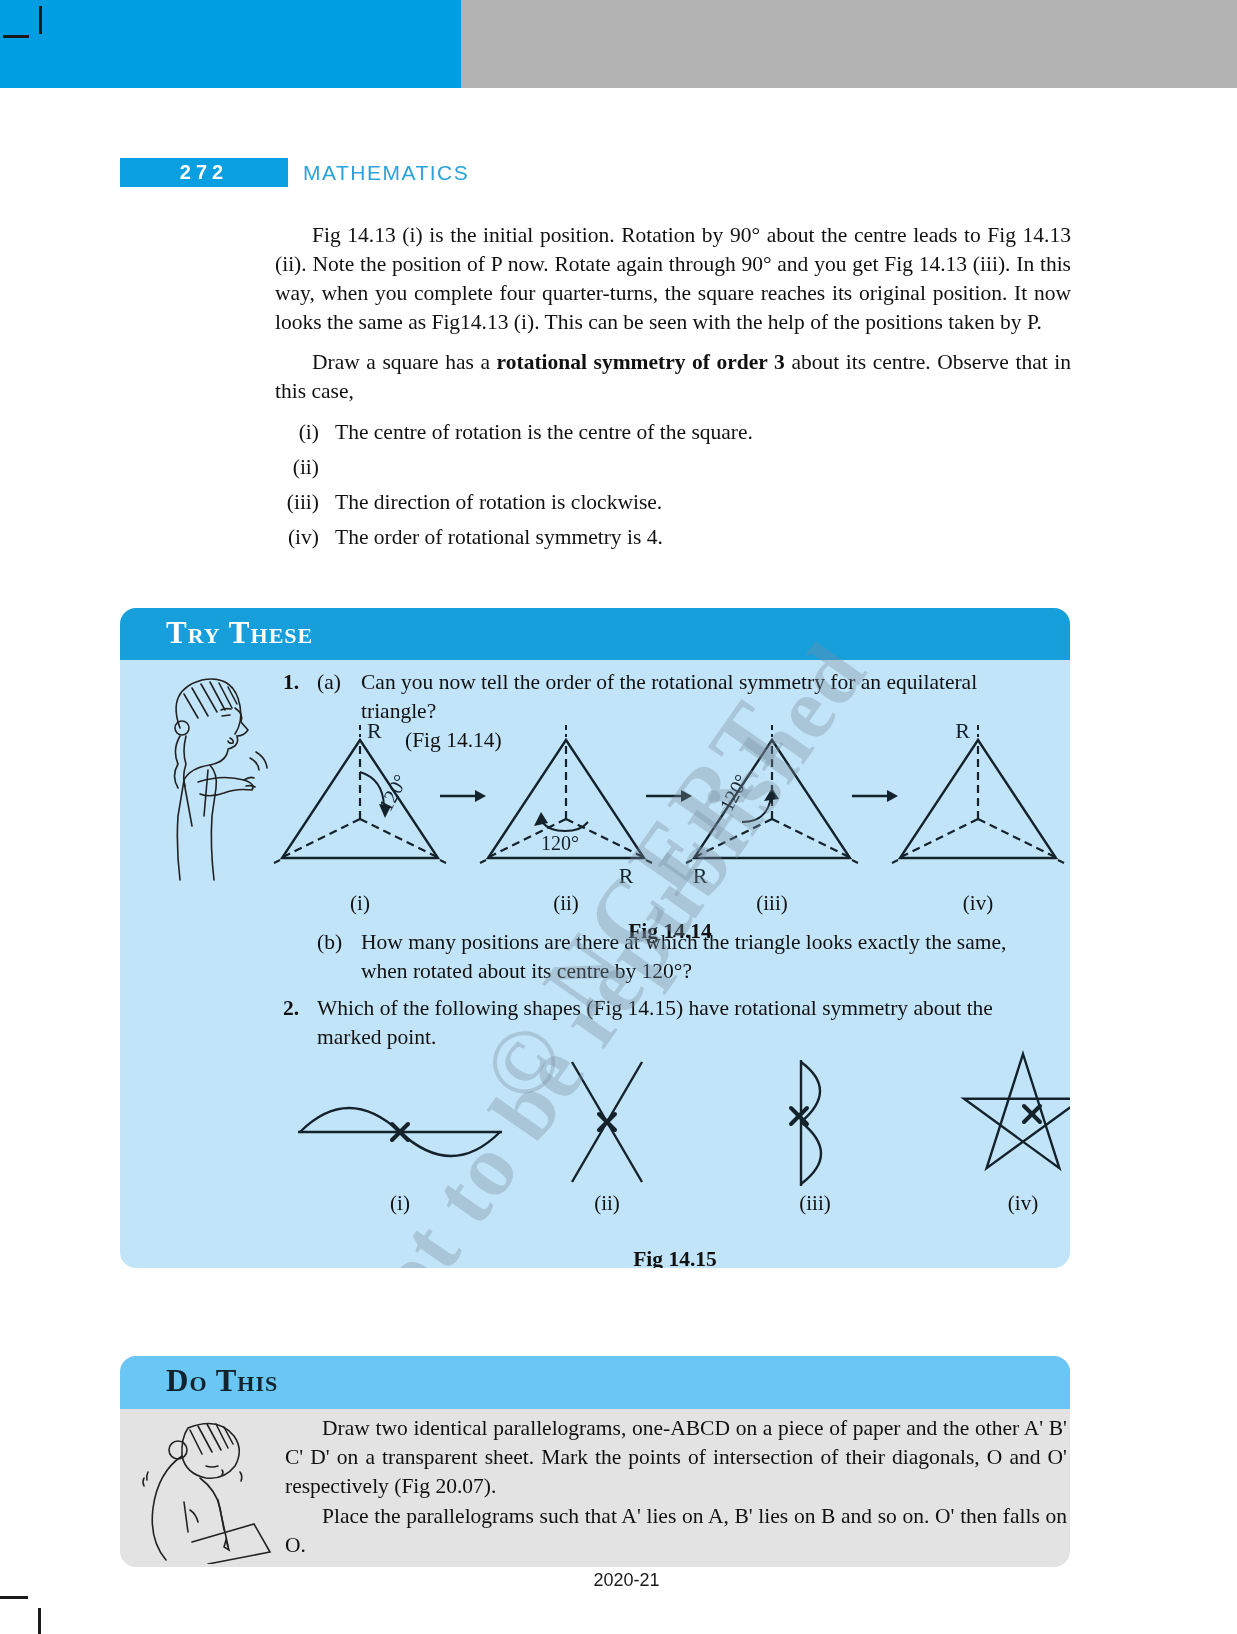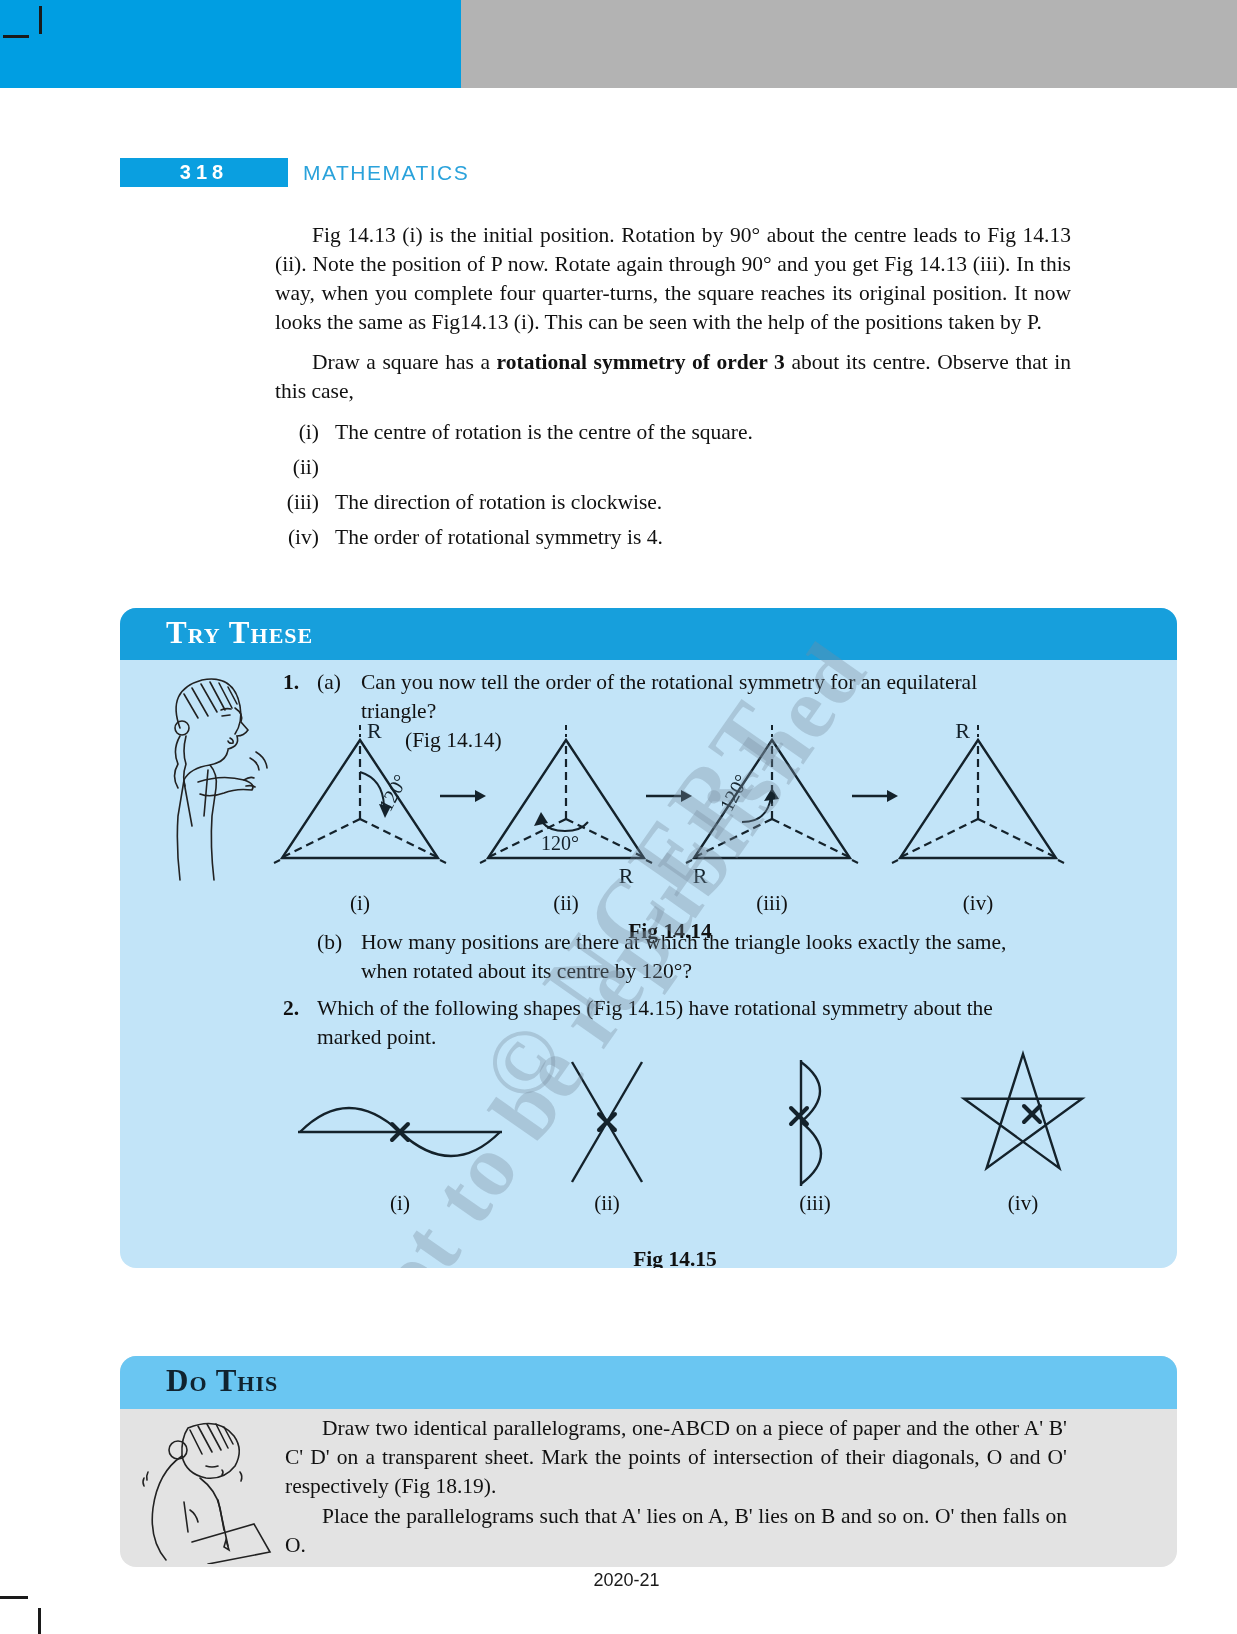--- a/index.html
+++ b/index.html
@@ -29,21 +29,21 @@
   .intro { position:absolute; left:275px; top:221px; width:796px;
     font-size:21.5px; line-height:29px; text-align:justify; }
   .intro p { margin:0; text-indent:37px; }
   .intro p + p { margin-top:11px; }
   .ilist { margin-top:9px; }
   .ilist .row { display:flex; line-height:35px; text-align:left; }
   .ilist .n { flex:0 0 44px; text-align:right; }
   .ilist .t { margin-left:16px; }
 
   
-  .act-box { position:absolute; left:120px; width:1057px; border-radius:16px; overflow:hidden; }
+  .act-box { position:absolute; left:120px; width:950px; border-radius:16px; overflow:hidden; }
   .try-box { top:608px; height:660px; background:#C2E4F8; }
   .do-box  { top:1356px; height:211px; background:#E3E3E3; }
   .act-head { height:52px; font-variant:small-caps; font-weight:bold; font-size:31px;
     line-height:50px; padding-left:46px; letter-spacing:1px; }
   .try-head { background:#179FDC; color:#ffffff; }
   .do-head  { background:#6AC6F2; color:#10232F; height:53px; }
 
   .sketch { position:absolute; }
   .sketch path, .sketch line, .sketch circle, .sketch ellipse
     { fill:none; stroke:#222; stroke-width:1.6; stroke-linecap:round; }
@@ -102,21 +102,21 @@
 
   <div class="top-blue"></div>
   <div class="top-gray"></div>
 
   <div class="mark tl-v"></div>
   <div class="mark tl-h"></div>
   <div class="mark bl-h"></div>
   <div class="mark bl-v"></div>
 
   <div class="pagenum-box">
-    <span>318</span>
+    <span>272</span>
   </div>
   <div class="subject">MATHEMATICS</div>
 
   <div class="intro">
     <p>Fig 14.13 (i) is the initial position. Rotation by 90° about the centre leads to Fig 14.13 (ii). Note the position of P now. Rotate again through 90° and you get Fig 14.13 (iii). In this way, when you complete four quarter-turns, the square reaches its original position. It now looks the same as Fig14.13 (i). This can be seen with the help of the positions taken by P.</p>
     <p><span>Draw a square has a </span><b>rotational symmetry of order 3</b><span> about its centre. Observe that in this case,</span></p>
     <div class="ilist">
       <div class="row">
         <span class="n">(i)</span>
         <span class="t">The centre of rotation is the centre of the square.</span>
@@ -328,20 +328,20 @@
       <path d="M46,42 Q22,58 17,94 Q13,126 30,146"></path>
       <path d="M64,64 Q80,76 84,94 L88,116"></path>
       <line x1="82" y1="86" x2="92" y2="132"></line>
       <path d="M90,126 L93,136 L88,133 Z"></path>
       <path d="M56,128 L118,110 L134,138 L72,150"></path>
       <path d="M8,64 Q6,68 8,72 M12,58 Q10,62 11,66 M104,58 Q107,62 105,67"></path>
       <path d="M54,96 Q60,100 62,108 M48,88 L52,118"></path>
     </svg>
 
     <div class="do-text">
-      <p>Draw two identical parallelograms, one-ABCD on a piece of paper and the other A' B' C' D' on a transparent sheet. Mark the points of intersection of their diagonals, O and O' respectively (Fig 18.19).</p>
+      <p>Draw two identical parallelograms, one-ABCD on a piece of paper and the other A' B' C' D' on a transparent sheet. Mark the points of intersection of their diagonals, O and O' respectively (Fig 20.07).</p>
       <p>Place the parallelograms such that A' lies on A, B' lies on B and so on.  O' then falls on O.</p>
     </div>
   </div>
 
   <div class="footer">2020-21</div>
 
 </div>
 
 </body></html>

